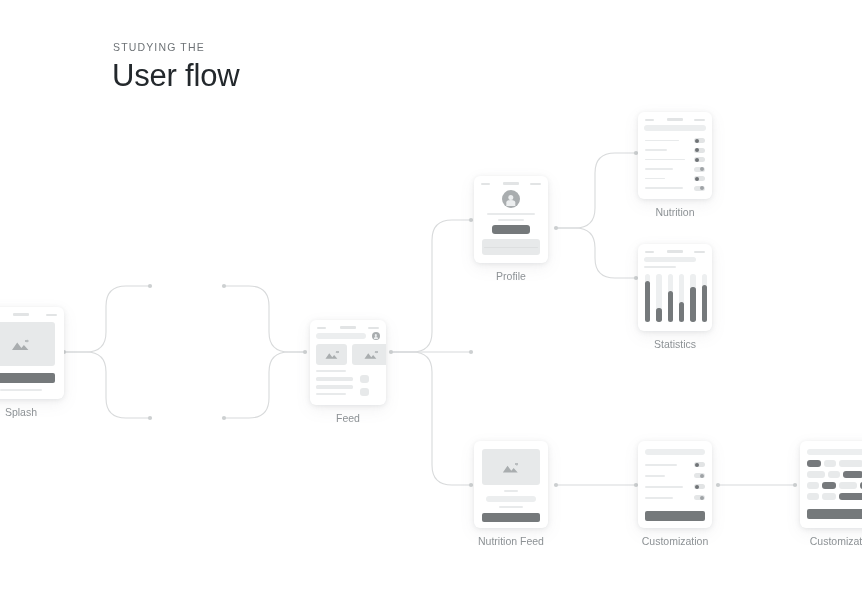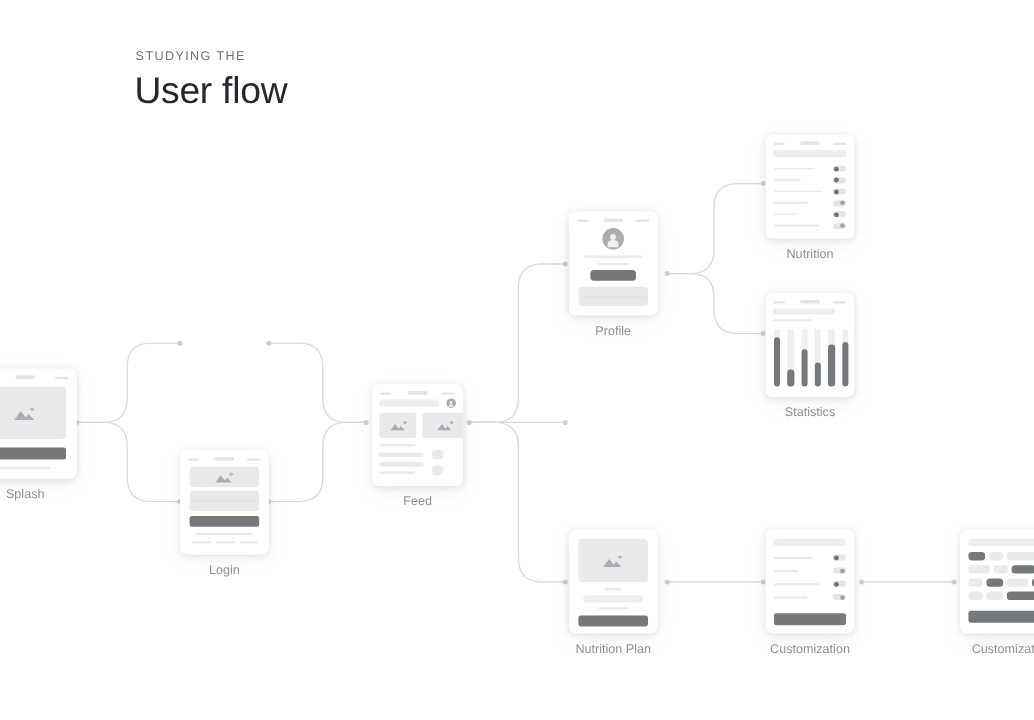--- a/index.html
+++ b/index.html
@@ -147,43 +147,20 @@
           <path d="M2 11 L7.2 3.6 L11.4 9 L13.9 6.1 L18.4 11 Z" fill="#a9adaf"></path>
         </svg>
       </div>
       <div class="bar dk" style="position:absolute; left:9px; right:9px; top:66px; height:10px;"></div>
       <div class="line" style="position:absolute; left:22px; right:22px; top:82px; height:2.4px;"></div>
     </div>
     <div class="caption">Splash</div>
   </div>
 
 
-  <div class="node" style="left:150px; top:375px;">
-    <div class="card" style="width:74px; height:87px;">
-      <div class="sbar">
-        <i class="sdots"></i>
-        <i class="spill"></i>
-        <i class="ssig"></i>
-      </div>
-      <div class="ph img" style="position:absolute; left:8px; right:8px; top:14px; height:17px;">
-        <svg class="mount" width="19" height="10" viewBox="0 0 22 12">
-          <circle cx="17.4" cy="2.1" r="1.25" fill="#b9bdbf"></circle>
-          <path d="M2 11 L7.2 3.6 L11.4 9 L13.9 6.1 L18.4 11 Z" fill="#a9adaf"></path>
-        </svg>
-      </div>
-      <div class="ph" style="position:absolute; left:8px; right:8px; top:34px; height:17px;"></div>
-      <div class="line" style="position:absolute; left:9px; right:9px; top:42px; height:1.4px; background:#dddfe0;"></div>
-      <div class="bar dk" style="position:absolute; left:8px; right:8px; top:55px; height:9px;"></div>
-      <div class="line" style="position:absolute; left:13px; right:13px; top:69px; height:1.6px;"></div>
-      <div class="line" style="position:absolute; left:10px; width:16px; top:76px; height:1.6px;"></div>
-      <div class="line" style="position:absolute; left:30px; width:16px; top:76px; height:1.6px;"></div>
-      <div class="line" style="position:absolute; left:50px; width:15px; top:76px; height:1.6px;"></div>
-    </div>
-    <div class="caption">Login</div>
-  </div>
 
   <div class="node" style="left:310px; top:320px;">
     <div class="card" style="width:76px; height:85px;">
       <div class="sbar">
         <i class="sdots"></i>
         <i class="spill"></i>
         <i class="ssig"></i>
       </div>
       <div class="bar" style="position:absolute; left:6px; width:50px; top:13px; height:6px; border-radius:3px;"></div>
       <div class="avatar" style="position:absolute; right:6px; top:12px; width:8px; height:8px;"></div>
@@ -233,21 +210,21 @@
         <svg class="mount" width="20" height="11" viewBox="0 0 22 12">
           <circle cx="17.4" cy="2.1" r="1.25" fill="#b9bdbf"></circle>
           <path d="M2 11 L7.2 3.6 L11.4 9 L13.9 6.1 L18.4 11 Z" fill="#a9adaf"></path>
         </svg>
       </div>
       <div class="line" style="position:absolute; left:50%; transform:translateX(-50%); width:14px; top:49px; height:2px;"></div>
       <div class="bar" style="position:absolute; left:12px; right:12px; top:55px; height:6px; border-radius:3px;"></div>
       <div class="line" style="position:absolute; left:50%; transform:translateX(-50%); width:24px; top:65px; height:1.8px;"></div>
       <div class="bar dk" style="position:absolute; left:8px; right:8px; top:72px; height:9px;"></div>
     </div>
-    <div class="caption">Nutrition Plan</div>
+    <div class="caption">Nutrition Feed</div>
   </div>
 
   <div class="node" style="left:638px; top:112px;">
     <div class="card" style="width:74px; height:87px;">
       <div class="sbar">
         <i class="sdots"></i>
         <i class="spill"></i>
         <i class="ssig"></i>
       </div>
       <div class="bar" style="position:absolute; left:6px; right:6px; top:13px; height:6px; border-radius:3px;"></div>

